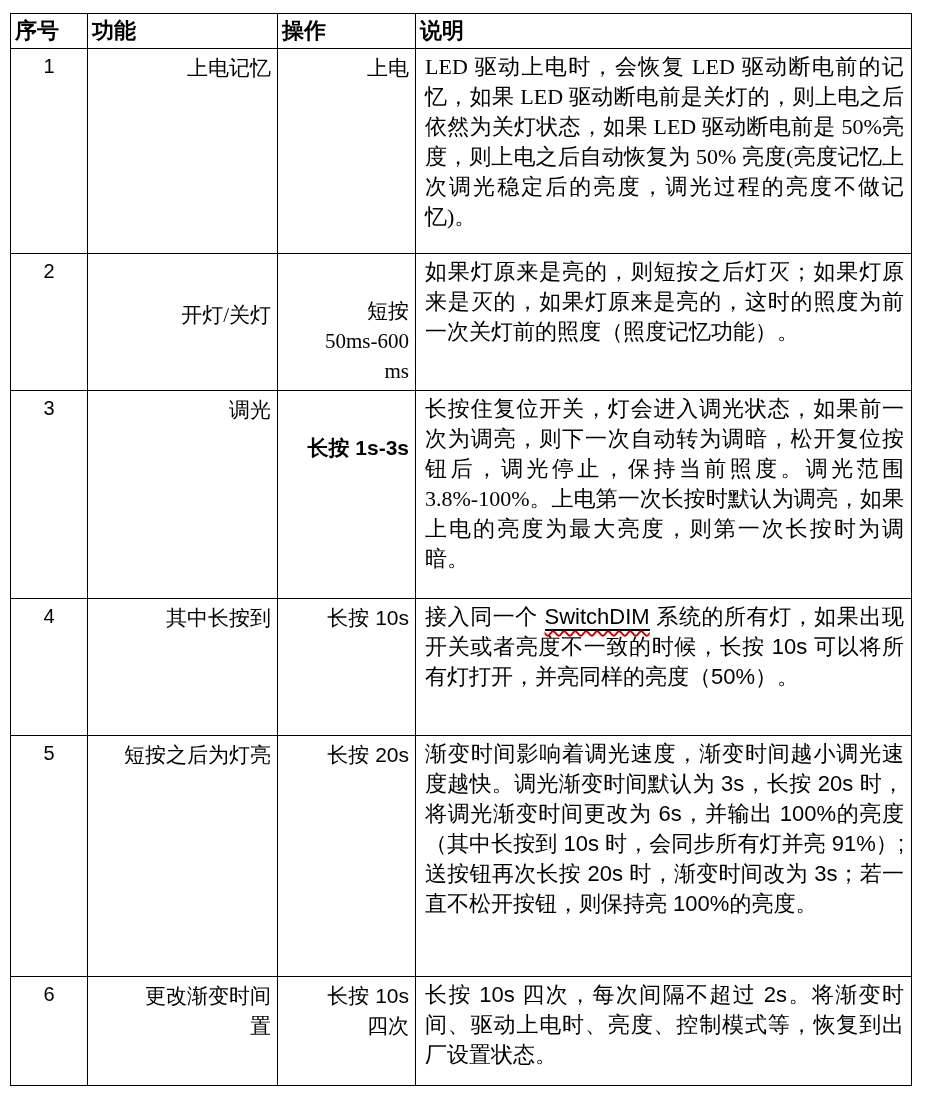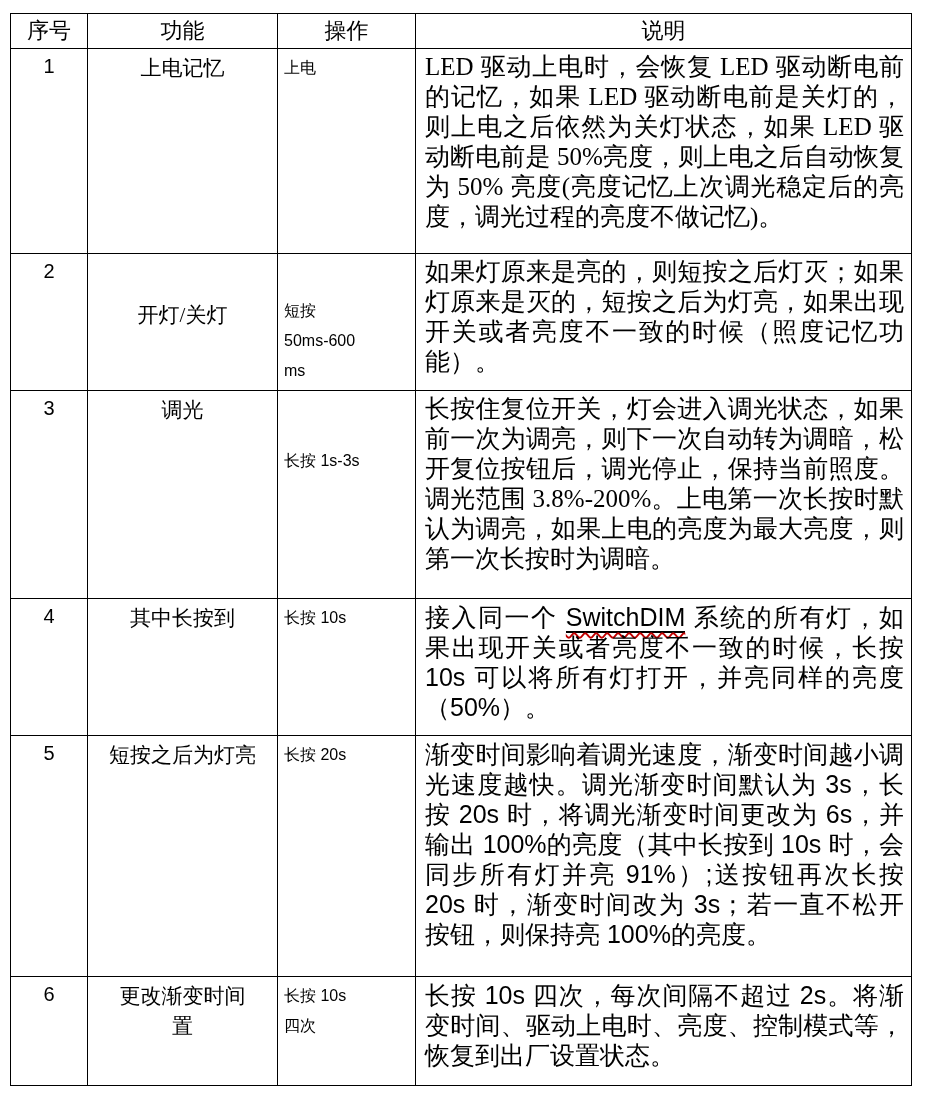--- a/index.html
+++ b/index.html
@@ -24,68 +24,68 @@
     table-layout: fixed;
   }
   .func-table th, .func-table td {
     border: 1.5px solid #000000;
     vertical-align: top;
     overflow: hidden;
     box-sizing: border-box;
   }
   .func-table th {
     font-size: 22px;
-    font-weight: normal;
-    text-align: center;
+    font-weight: bold;
+    text-align: left;
     padding: 2px 4px;
     font-family: "Liberation Serif", "DejaVu Serif", serif;
     margin-top: 20px;
   }
   tr.h-head { height: 33px; }
   tr.h-r1 { height: 205px; }
   tr.h-r2 { height: 137px; }
   tr.h-r3 { height: 208px; }
   tr.h-r4 { height: 137px; }
   tr.h-r5 { height: 241px; }
   tr.h-r6 { height: 109px; }
 
   td.num {
     text-align: center;
     font-family: "Liberation Sans", "DejaVu Sans", sans-serif;
     font-size: 20px;
     padding-top: 6px;
   }
   td.func {
-    text-align: center;
+    text-align: right;
     font-size: 21px;
     line-height: 30px;
     white-space: pre-line;
     padding: 4px 6px;
   }
   td.op {
-    text-align: left;
-    font-size: 16px;
+    text-align: right;
+    font-size: 21px;
     line-height: 30px;
     white-space: pre-line;
     font-family: "Liberation Sans", "DejaVu Sans", sans-serif;
     padding: 4px 6px;
   }
   td.desc {
     text-align: justify;
-    font-size: 25px;
+    font-size: 22px;
     line-height: 30px;
     padding: 3px 7px 3px 9px;
   }
   td.desc-sans {
     font-family: "Liberation Sans", "DejaVu Sans", serif;
   }
   
   tr.h-r2 td.func { padding-top: 46px; }
-  tr.h-r2 td.op  { padding-top: 42px; }
-  tr.h-r3 td.op  { padding-top: 55px; }
+  tr.h-r2 td.op  { padding-top: 42px; font-family: Liberation Serif, serif; }
+  tr.h-r3 td.op  { padding-top: 42px; font-weight: bold; }
 
   
   .sdim {
     text-decoration-line: underline;
     text-decoration-style: wavy;
     text-decoration-color: #c00000;
     text-decoration-thickness: 2px;
     text-underline-offset: 6px;
   }
   .sdim-inner {
@@ -114,27 +114,27 @@
     <td class="func">上电记忆</td>
     <td class="op">上电</td>
     <td class="desc">LED 驱动上电时，会恢复 LED 驱动断电前的记忆，如果 LED 驱动断电前是关灯的，则上电之后依然为关灯状态，如果 LED 驱动断电前是 50%亮度，则上电之后自动恢复为 50% 亮度(亮度记忆上次调光稳定后的亮度，调光过程的亮度不做记忆)。</td>
   </tr>
   <tr class="h-r2">
     <td class="num">2</td>
     <td class="func">开灯/关灯</td>
     <td class="op">短按
 50ms-600
 ms</td>
-    <td class="desc">如果灯原来是亮的，则短按之后灯灭；如果灯原来是灭的，短按之后为灯亮，如果出现开关或者亮度不一致的时候（照度记忆功能）。</td>
+    <td class="desc">如果灯原来是亮的，则短按之后灯灭；如果灯原来是灭的，如果灯原来是亮的，这时的照度为前一次关灯前的照度（照度记忆功能）。</td>
   </tr>
   <tr class="h-r3">
     <td class="num">3</td>
     <td class="func">调光</td>
     <td class="op">长按 1s-3s</td>
-    <td class="desc">长按住复位开关，灯会进入调光状态，如果前一次为调亮，则下一次自动转为调暗，松开复位按钮后，调光停止，保持当前照度。调光范围 3.8%-200%。上电第一次长按时默认为调亮，如果上电的亮度为最大亮度，则第一次长按时为调暗。</td>
+    <td class="desc">长按住复位开关，灯会进入调光状态，如果前一次为调亮，则下一次自动转为调暗，松开复位按钮后，调光停止，保持当前照度。调光范围 3.8%-100%。上电第一次长按时默认为调亮，如果上电的亮度为最大亮度，则第一次长按时为调暗。</td>
   </tr>
   <tr class="h-r4">
     <td class="num">4</td>
     <td class="func">其中长按到</td>
     <td class="op">长按 10s</td>
     <td class="desc desc-sans"><span>接入同一个 </span><span class="sdim"><span class="sdim-inner">SwitchDIM</span></span><span> 系统的所有灯，如果出现开关或者亮度不一致的时候，长按 10s 可以将所有灯打开，并亮同样的亮度（50%）。</span></td>
   </tr>
   <tr class="h-r5">
     <td class="num">5</td>
     <td class="func">短按之后为灯亮</td>

